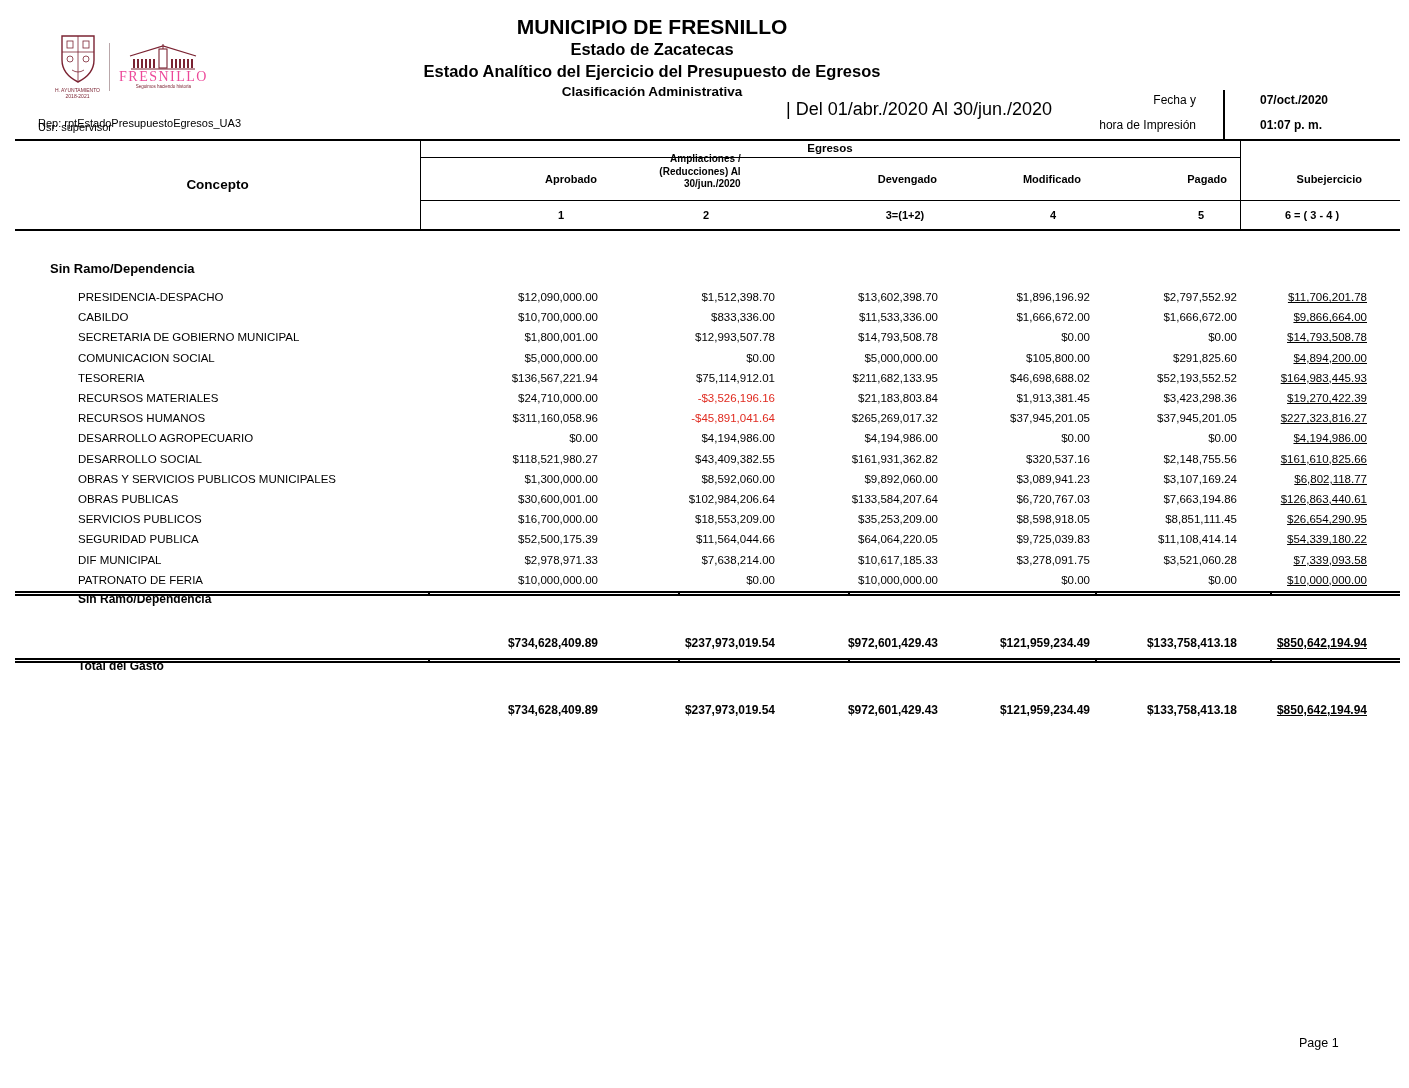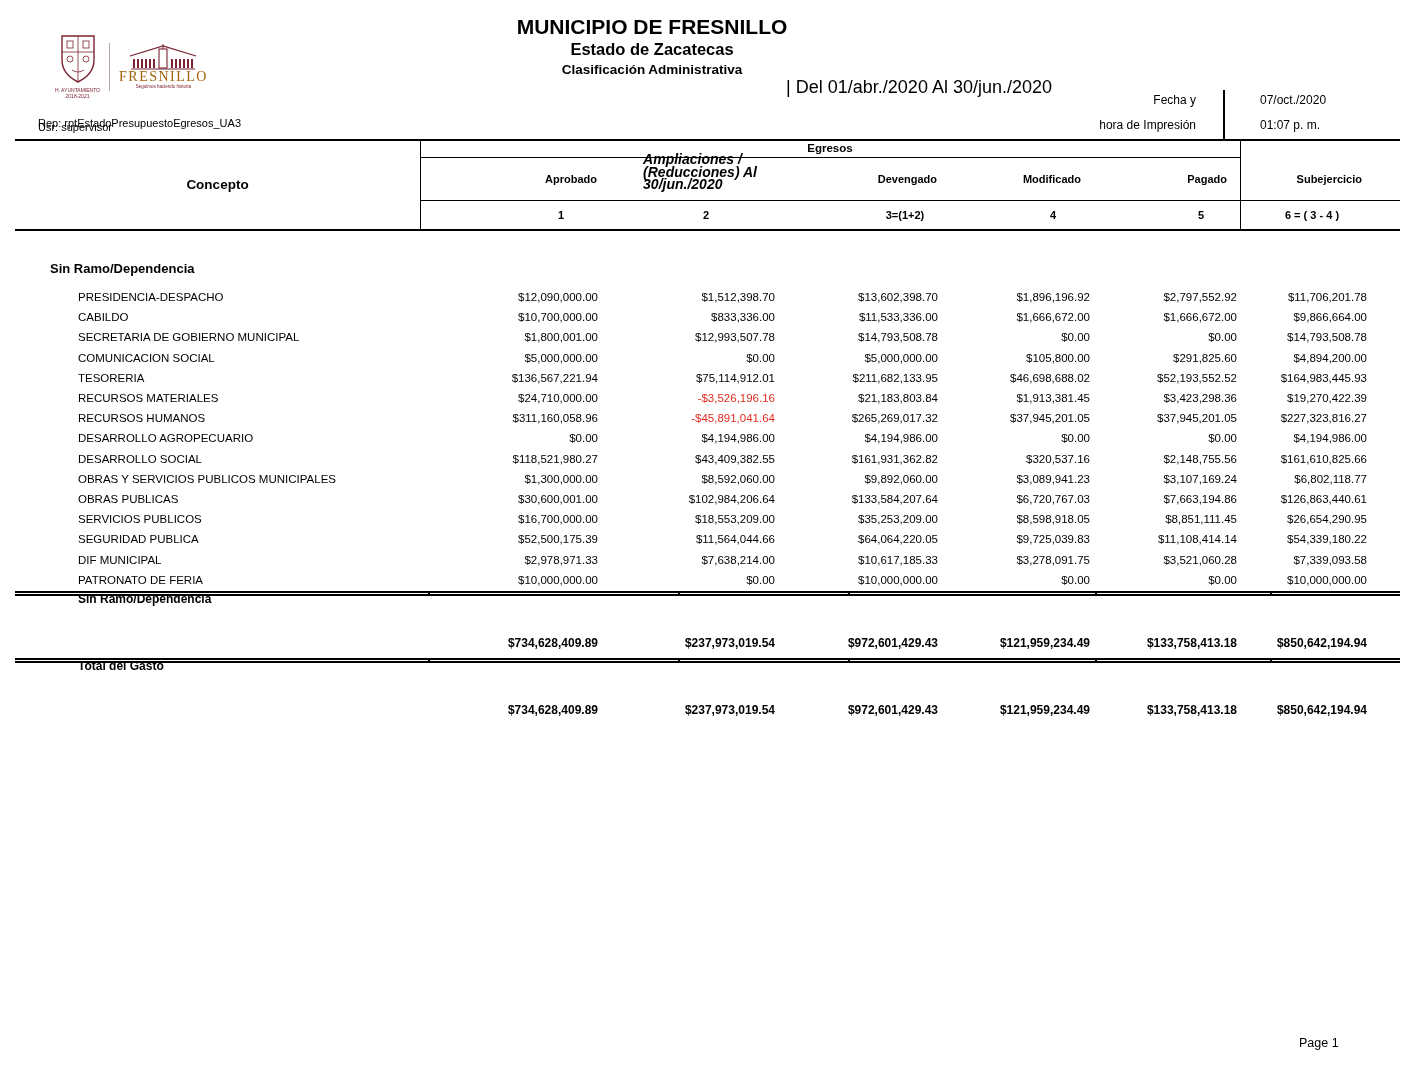--- a/index.html
+++ b/index.html
@@ -6,45 +6,45 @@
   body{width:1409px;height:1088px;position:relative;font-family:"Liberation Sans","DejaVu Sans",sans-serif;color:#000;overflow:hidden;}
   .hline{position:absolute;background:#000;}
   .vline{position:absolute;background:#000;}
 
   
   .logo-block{position:absolute;left:55px;top:34px;display:flex;align-items:center;gap:9px;}
   .crest{display:flex;flex-direction:column;align-items:center;}
   .crest-caption{font-size:5px;color:#7b2332;text-align:center;line-height:6px;margin-top:1px;}
   .logo-divider{width:1px;height:48px;background:#b9a7aa;}
   .fresnillo{display:flex;flex-direction:column;align-items:center;}
-  .fresnillo-name{font-family:"Liberation Serif","DejaVu Serif",serif;font-size:14px;letter-spacing:1.5px;color:#a16207;line-height:14px;}
+  .fresnillo-name{font-family:"Liberation Serif","DejaVu Serif",serif;font-size:14px;letter-spacing:1.5px;color:#ec4899;line-height:14px;}
   .fresnillo-tagline{font-size:4.5px;color:#7b2332;line-height:6px;}
 
   .titles{position:absolute;left:252px;top:14px;width:800px;text-align:center;}
   .t-main{font-size:21px;font-weight:bold;line-height:25px;}
   .t-state{font-size:16.5px;font-weight:bold;line-height:21px;}
   .t-report{font-size:16.5px;font-weight:bold;line-height:22px;}
   .t-class{font-size:13.5px;font-weight:bold;line-height:19px;}
   .t-period{font-size:18px;line-height:17px;text-align:right;}
 
   .print-info{position:absolute;left:1020px;top:88px;display:grid;grid-template-columns:182px 8px 140px;gap:21px;}
   .pi-labels{text-align:right;font-size:12px;line-height:25px;padding-right:6px;}
   .pi-divider{background:#000;width:1.6px;height:49px;margin-top:2px;}
-  .pi-values{text-align:left;font-size:12px;line-height:25px;padding-left:8px;}
+  .pi-values{text-align:left;font-size:12px;line-height:25px;padding-left:8px;font-weight:bold;}
 
   .rep-id{position:absolute;left:38px;top:117px;font-size:11px;}
   .usr-id{position:absolute;left:38px;top:121px;font-size:11px;}
 
   
   .egresos-label{position:absolute;left:420px;top:140px;width:820px;text-align:center;font-weight:bold;font-size:11.5px;line-height:16px;}
   .concept-header{position:absolute;left:15px;top:140px;width:405px;height:89px;display:flex;align-items:center;justify-content:center;font-weight:bold;font-size:13.5px;}
   .labels-row{position:absolute;left:420px;top:157px;width:980px;height:43px;display:grid;grid-template-columns:190px 180px 160px 150px 140px 160px;}
   .labels-row .cell{display:flex;align-items:center;justify-content:flex-end;font-weight:bold;font-size:11px;}
   .labels-row .c1{padding-right:13px;}
-  .labels-row .c2{justify-content:center;font-size:14px;line-height:12.5px;text-align:left;white-space:pre-line;align-items:flex-start;padding-top:0;margin-top:-4px;font-style:italic;}
+  .labels-row .c2{justify-content:center;font-size:10px;line-height:12.5px;text-align:right;white-space:pre-line;align-items:flex-start;padding-top:0;margin-top:-4px;}
   .labels-row .c3{padding-right:19px;}
   .labels-row .c4{padding-right:13px;}
   .labels-row .c5{padding-right:13px;}
   .labels-row .c6{padding-right:38px;}
   .nums-row{position:absolute;left:420px;top:200px;width:980px;height:29px;display:grid;grid-template-columns:190px 180px 160px 150px 140px 160px;}
   .nums-row .cell{display:flex;align-items:center;justify-content:center;font-weight:bold;font-size:11px;}
   .nums-row .c1{padding-left:92px;}
   .nums-row .c2{padding-left:12px;}
   .nums-row .c3{padding-left:70px;}
   .nums-row .c4{padding-left:56px;}
@@ -55,21 +55,21 @@
   .tbody{position:absolute;left:15px;top:231px;width:1385px;}
   .section-title{margin-top:30px;padding-left:35px;font-size:13px;font-weight:bold;height:26px;}
   .grid-row{display:grid;grid-template-columns:405px 190px 180px 160px 150px 140px 160px;height:20.2px;align-items:center;}
   .grid-row .concept{padding-left:63px;font-size:11.5px;white-space:nowrap;}
   .grid-row .val{text-align:right;font-size:11.5px;white-space:nowrap;}
   .grid-row .v1{padding-right:12px;}
   .grid-row .v2{padding-right:15px;}
   .grid-row .v3{padding-right:12px;}
   .grid-row .v4{padding-right:10px;}
   .grid-row .v5{padding-right:3px;}
-  .grid-row .v6{padding-right:33px;}
+  .grid-row .v6{padding-right:33px;text-decoration:underline;}
   .neg{color:#e02b20;}
 
   .total-band{position:relative;height:26px;margin-top:1px;}
   .total-band .grid-row{height:auto;align-items:start;position:relative;z-index:1;padding-top:1px;}
   .total-band .concept{font-size:12px;font-weight:bold;}
   .total-band .val{font-size:12px;font-weight:bold;margin-top:44px;}
   .rule2{position:absolute;left:0;right:0;top:0;height:6px;z-index:3;pointer-events:none;}
   .rule2 .r1{position:absolute;left:0;right:0;top:0;height:1.7px;background:#000;}
   .rule2 .r2{position:absolute;left:0;right:0;top:3.4px;height:1.7px;background:#000;}
   .rule2 .tick{position:absolute;top:0;width:1.5px;height:5.5px;background:#000;}
@@ -120,20 +120,21 @@
       <line x1="5" y1="25" x2="69" y2="25" stroke="#7b2332" stroke-width="1.2"></line>
     </svg>
     <div class="fresnillo-name">FRESNILLO</div>
     <div class="fresnillo-tagline">Seguimos haciendo historia</div>
   </div>
 </div>
 
 <div class="titles">
   <div class="t-main">MUNICIPIO DE FRESNILLO</div>
   <div class="t-state">Estado de Zacatecas</div>
+  <div class="t-report">Estado Analítico del Ejercicio del Presupuesto de Egresos</div>
   <div class="t-class">Clasificación Administrativa</div>
   <div class="t-period">| Del 01/abr./2020 Al 30/jun./2020</div>
 </div>
 
 <div class="print-info">
   <div class="pi-labels">
     <div>Fecha y</div>
     <div>hora de Impresión</div>
   </div>
   <div class="pi-divider"></div>

